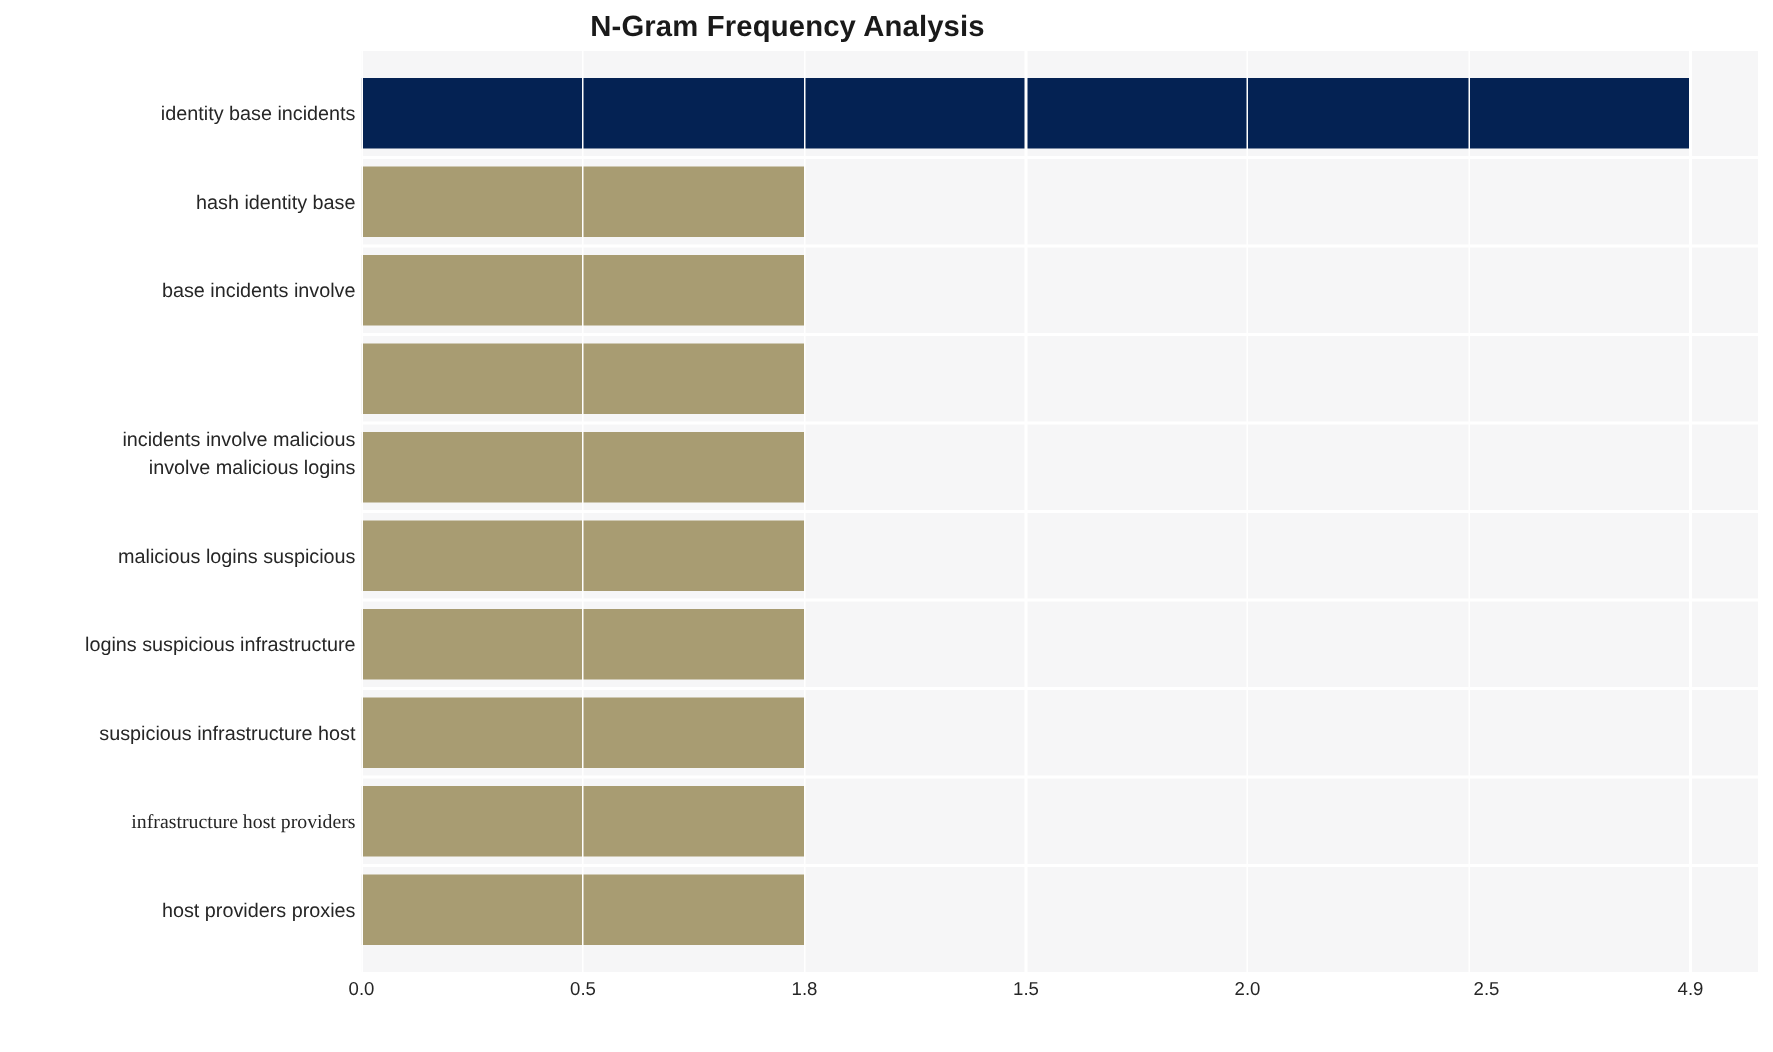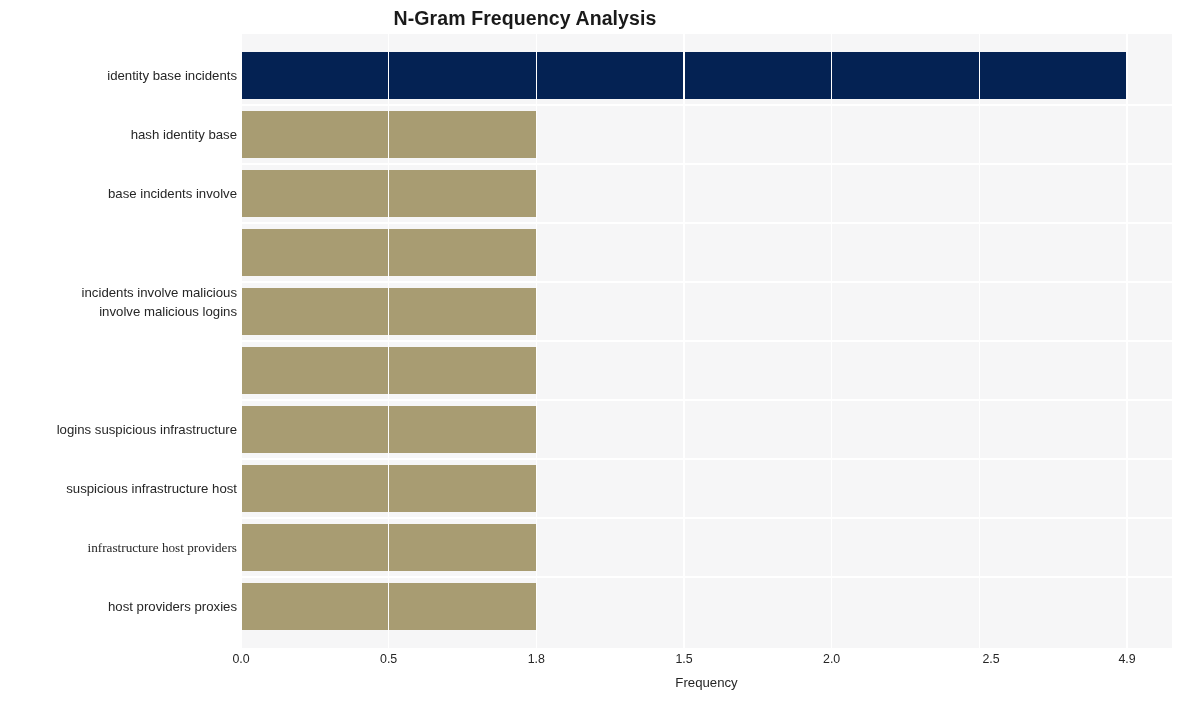--- a/index.html
+++ b/index.html
@@ -158,31 +158,31 @@
       <div class="gridline-h" style="top: 483.3px;"></div>
       <div class="gridline-h" style="top: 542.3px;"></div>
     </div>
 
   <div class="ylabels-layer" id="ylabels-layer">
       <div class="ylabel" style="top: 32.5px;">identity base incidents</div>
       <div class="ylabel" style="top: 91.5px;">hash identity base</div>
       <div class="ylabel" style="top: 150.5px;">base incidents involve</div>
       <div class="ylabel" style="top: 209.5px; margin-top: 40px;">incidents involve malicious</div>
       <div class="ylabel" style="top: 268.5px;">involve malicious logins</div>
+      <div class="ylabel" style="top: 327.5px;">malicious logins suspicious</div>
       <div class="ylabel" style="top: 386.5px;">logins suspicious infrastructure</div>
       <div class="ylabel" style="top: 445.5px; padding-left: 28px;">suspicious infrastructure host</div>
       <div class="ylabel" style="top: 504.5px; font-family: Liberation Serif, serif;">infrastructure host providers</div>
       <div class="ylabel" style="top: 563.5px;">host providers proxies</div>
     </div>
 
   <div class="xlabels-layer" id="xlabels-layer">
       <div class="xlabel" style="left: 0px;">0.0</div>
       <div class="xlabel" style="left: 147.667px;">0.5</div>
       <div class="xlabel" style="left: 295.333px;">1.8</div>
       <div class="xlabel" style="left: 443px;">1.5</div>
       <div class="xlabel" style="left: 590.667px;">2.0</div>
       <div class="xlabel" style="left: 750px;">2.5</div>
       <div class="xlabel" style="left: 886px;">4.9</div>
     </div>
 
-  <div class="xaxis-title">Frequency</div>
 
 </div>
 
 </body></html>

